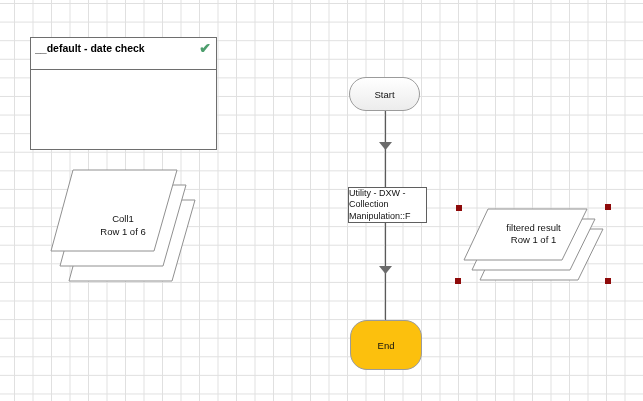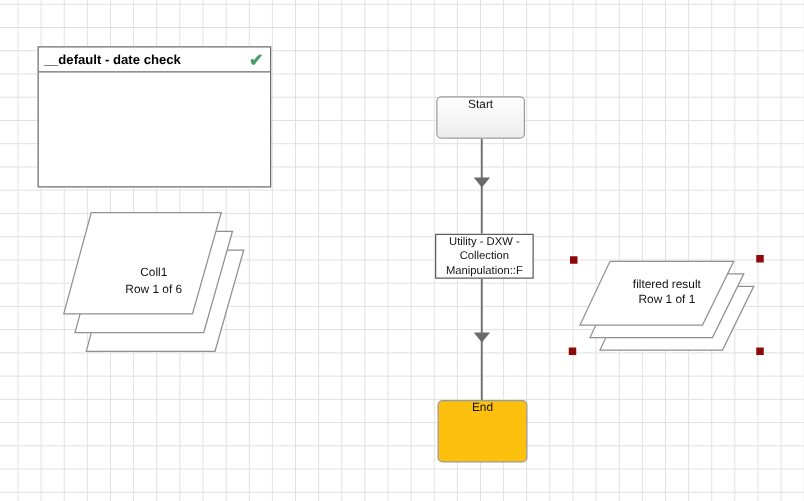--- a/index.html
+++ b/index.html
@@ -11,32 +11,32 @@
       linear-gradient(to right,#e0e0e0 1px,transparent 1px),
       linear-gradient(to bottom,#e0e0e0 1px,transparent 1px);
     background-size:18.5px 18.6px;
     background-position:14px 3px;
   }
   #shape-layer{position:absolute;left:0;top:0;width:643px;height:401px;}
   .abs{position:absolute;box-sizing:border-box;}
 
   
   .panel{left:30px;top:37px;width:187px;height:113px;background:#ffffff;border:1px solid #6e6e6e;}
-  .panel-header{display:flex;align-items:center;height:19px;border-bottom:1px solid #6e6e6e;padding:0 5px 0 4px;}
+  .panel-header{display:flex;align-items:center;height:19px;border-bottom:1px solid #6e6e6e;padding:0 5px 12px 4px;}
   .panel-title{flex:1;font-size:10.5px;font-weight:600;color:#000;white-space:nowrap;overflow:hidden;}
   .panel-check{font-size:14px;line-height:14px;font-weight:bold;}
 
   
-  .pill{display:flex;justify-content:center;border:1px solid #9b9b9b;border-radius:4px;font-size:9.5px;color:#111;}
+  .pill{display:flex;align-items:center;justify-content:center;border:1px solid #9b9b9b;border-radius:17px;font-size:9.5px;color:#111;}
   .pill-start{left:349px;top:77px;width:71px;height:34px;background:linear-gradient(to bottom,#ffffff,#ececec);}
   .pill-end{left:350px;top:320px;width:72px;height:50px;}
 
   
   .action-box{left:348px;top:187px;width:79px;height:36px;background:#ffffff;border:1px solid #5f5f5f;
-    display:flex;flex-direction:column;align-items:center;justify-content:center;
+    display:flex;flex-direction:column;align-items:flex-start;justify-content:center;
     font-size:9px;line-height:11.5px;color:#111;text-align:center;white-space:nowrap;overflow:hidden;}
 
   
   .coll-label{display:flex;flex-direction:column;align-items:center;justify-content:center;
     text-align:center;font-size:9.5px;line-height:12.5px;color:#111;}
   .coll-label-left{left:51px;top:170px;width:144px;height:111px;}
   .coll-label-right{left:464px;top:209px;width:139px;height:50px;}
 
   
   .handle{width:6px;height:6px;}

